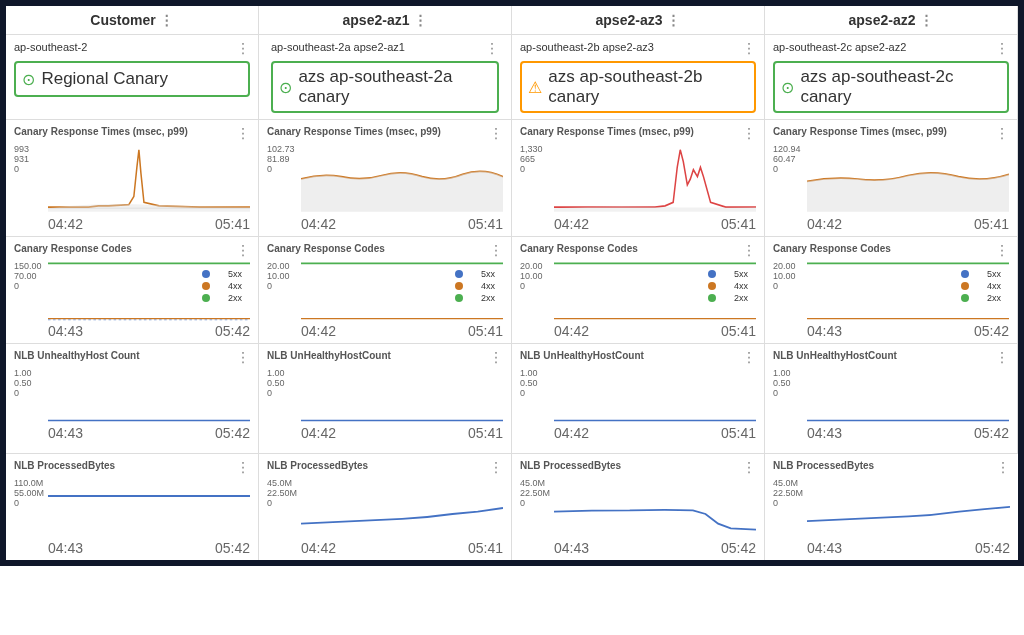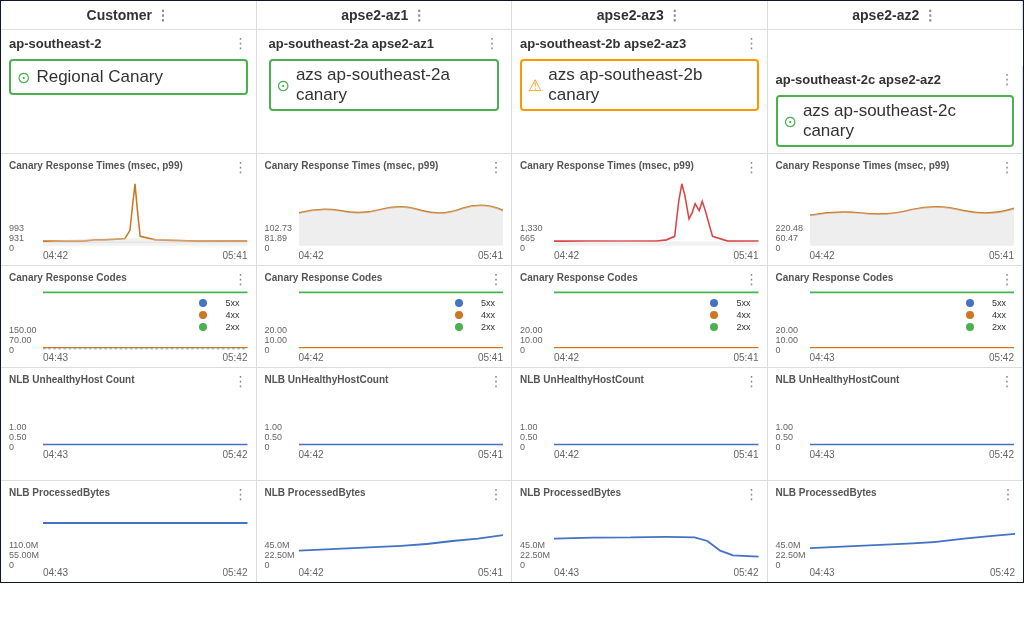--- a/index.html
+++ b/index.html
@@ -9,21 +9,21 @@
       background: #fff;
       color: #333;
       width: 1024px;
       height: 635px;
       overflow: hidden;
     }
     .grid {
       display: grid;
       grid-template-columns: repeat(4, 1fr);
       grid-template-rows: auto auto auto auto auto auto;
-      border: 1px solid #0f172a;
+      border: 6px solid #0f172a;
     }
     .col-header {
       text-align: center;
       font-size: 14px;
       font-weight: 600;
       padding: 6px 4px;
       border-bottom: 1px solid #ddd;
       border-right: 1px solid #ddd;
       display: flex;
       align-items: center;
@@ -75,52 +75,52 @@
     .status-icon {
       font-size: 16px;
       flex-shrink: 0;
     }
     .status-text {
       font-size: 17px;
       font-weight: 500;
       color: #333;
     }
     .region-name {
-      font-size: 13px;
-      font-weight: 700;
+      font-size: 11px;
+      font-weight: 400;
       margin-bottom: 4px;
       color: #333;
     }
     
     .chart-area {
       width: 100%;
       height: 70px;
       position: relative;
       overflow: hidden;
     }
     .chart-area svg {
       width: 100%;
       height: 100%;
     }
     .chart-y-labels {
       display: flex;
       flex-direction: column;
-      justify-content: flex-end;
+      justify-content: flex-start;
       position: absolute;
       left: 0;
       top: 0;
-      bottom: 8px;
+      bottom: 16px;
       font-size: 9px;
       color: #666;
       width: 32px;
     }
     .chart-x-labels {
       display: flex;
       justify-content: space-between;
-      font-size: 10px;
+      font-size: 14px;
       color: #666;
       margin-top: 2px;
     }
     .chart-wrapper {
       position: relative;
       padding-left: 34px;
     }
     .legend {
       position: absolute;
       right: 8px;
@@ -196,21 +196,21 @@
   <div class="cell" style="padding:6px 8px;">
     <div class="cell-header">
       <span class="region-name">ap-southeast-2b apse2-az3</span>
       <span class="dots-icon">⋮</span>
     </div>
     <div class="status-row warning">
       <span class="status-icon" style="color:#FF9800;">⚠</span>
       <span class="status-text">azs ap-southeast-2b canary</span>
     </div>
   </div>
-  <div class="cell" style="padding:6px 8px;margin-top:36px;">
+  <div class="cell" style="padding:6px 8px;">
     <div class="cell-header">
       <span class="region-name">ap-southeast-2c apse2-az2</span>
       <span class="dots-icon">⋮</span>
     </div>
     <div class="status-row ok">
       <span class="status-icon" style="color:#4CAF50;">⊙</span>
       <span class="status-text">azs ap-southeast-2c canary</span>
     </div>
   </div>
 
@@ -295,21 +295,21 @@
     </div>
   </div>
 
   <div class="cell" style="padding:6px 8px 4px;">
     <div class="cell-header">
       <span class="cell-title">Canary Response Times (msec, p99)</span>
       <span class="dots-icon">⋮</span>
     </div>
     <div class="chart-wrapper">
       <div class="chart-y-labels">
-        <span>220.48</span>
+        <span>120.94</span>
         <span>60.47</span>
         <span>0</span>
       </div>
       <div class="chart-area">
         <svg viewBox="0 0 200 60" preserveAspectRatio="none">
           <path d="M0,32 Q25,28 50,30 Q75,33 100,27 Q125,22 150,28 Q175,33 200,26" fill="none" stroke="#CC7722" stroke-width="1.5"></path>
           <path d="M0,32 Q25,28 50,30 Q75,33 100,27 Q125,22 150,28 Q175,33 200,26 L200,58 L0,58Z" fill="#ddd" opacity="0.5"></path>
         </svg>
       </div>
       <div class="chart-x-labels">
@@ -465,21 +465,21 @@
             </div>
         </div>
       </div>
       <div class="chart-x-labels">
         <span>04:43</span>
         <span>05:42</span>
       </div>
     </div>
   </div>
 
-  <div class="cell" style="padding:6px 8px 20px;">
+  <div class="cell" style="padding:6px 8px 12px;">
     <div class="cell-header">
       <span class="cell-title">NLB UnhealthyHost Count</span>
       <span class="dots-icon">⋮</span>
     </div>
     <div class="chart-wrapper">
       <div class="chart-y-labels">
         <span>1.00</span>
         <span>0.50</span>
         <span>0</span>
       </div>

